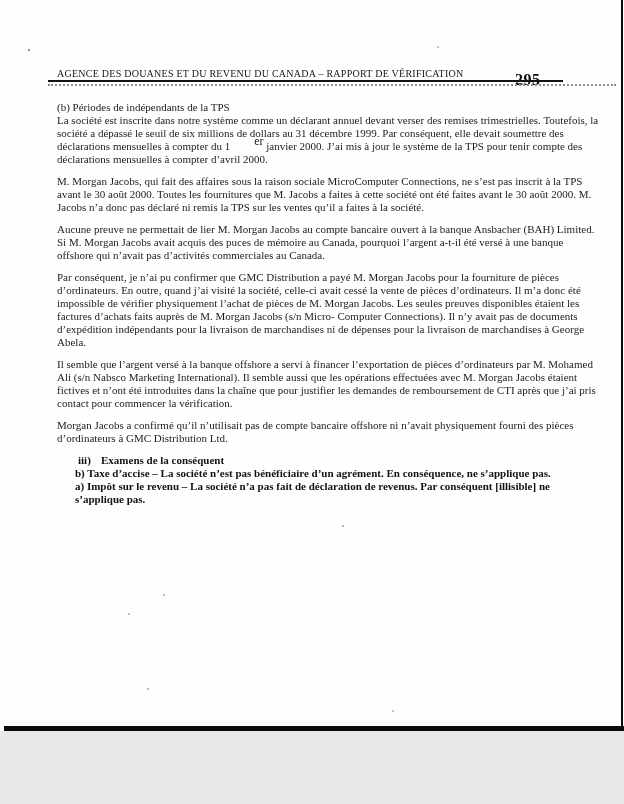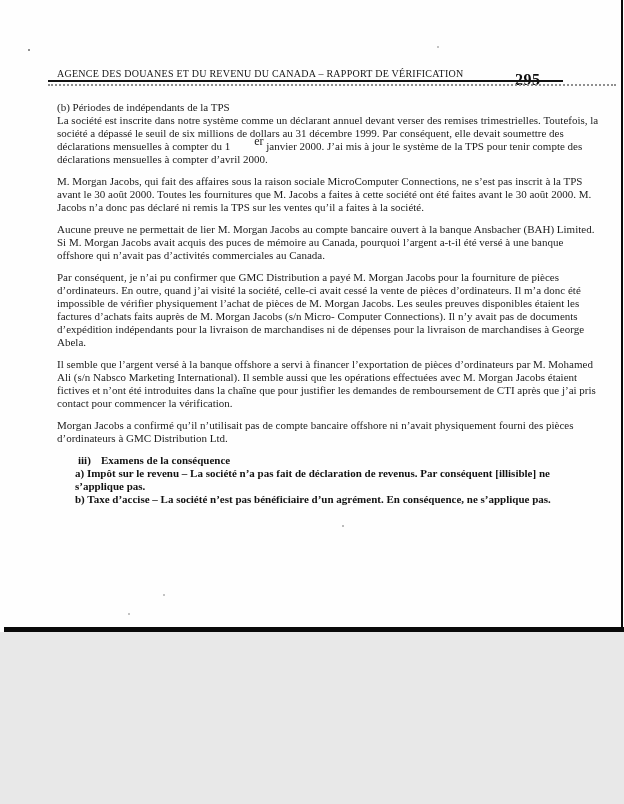--- a/index.html
+++ b/index.html
@@ -1,19 +1,19 @@
 <!DOCTYPE html>
 <html><head>
 <meta charset="utf-8">
 <style>
   html, body { margin: 0; padding: 0; background: #e8e8e8; }
   .page {
     position: relative;
     width: 624px;
-    height: 632px;
+    height: 731px;
     background: #fefefe;
     overflow: hidden;
     font-family: "Liberation Serif", "DejaVu Serif", serif;
     color: #1c1c1c;
   }
 
   
   .edge-right {
     position: absolute;
     top: 0; right: 1px;
@@ -119,22 +119,22 @@
 
     <div class="para">Par conséquent, je n’ai pu confirmer que GMC Distribution a payé M. Morgan Jacobs pour la fourniture de pièces d’ordinateurs. En outre, quand j’ai visité la société, celle-ci avait cessé la vente de pièces d’ordinateurs. Il m’a donc été impossible de vérifier physiquement l’achat de pièces de M. Morgan Jacobs. Les seules preuves disponibles étaient les factures d’achats faits auprès de M. Morgan Jacobs (s/n Micro- Computer Connections). Il n’y avait pas de documents d’expédition indépendants pour la livraison de marchandises ni de dépenses pour la livraison de marchandises à George Abela.</div>
 
     <div class="para">Il semble que l’argent versé à la banque offshore a servi à financer l’exportation de pièces d’ordinateurs par M. Mohamed Ali (s/n Nabsco Marketing International). Il semble aussi que les opérations effectuées avec M. Morgan Jacobs étaient fictives et n’ont été introduites dans la chaîne que pour justifier les demandes de remboursement de CTI après que j’ai pris contact pour commencer la vérification.</div>
 
     <div class="para">Morgan Jacobs a confirmé qu’il n’utilisait pas de compte bancaire offshore ni n’avait physiquement fourni des pièces d’ordinateurs à GMC Distribution Ltd.</div>
 
     <div class="para compliance">
       <div class="head-row">
         <span class="head-label">iii)</span>
-        <span>Examens de la conséquence</span>
+        <span>Examens de la conséquent</span>
       </div>
       <div class="items">
+        <div>b) Taxe d’accise – La société n’est pas bénéficiaire d’un agrément. En conséquence, ne s’applique pas.</div>
         <div>a) Impôt sur le revenu – La société n’a pas fait de déclaration de revenus. Par conséquent [illisible] ne s’applique pas.</div>
-        <div>b) Taxe d’accise – La société n’est pas bénéficiaire d’un agrément. En conséquence, ne s’applique pas.</div>
       </div>
     </div>
 
   </div>
 </div>
 
 </body></html>

